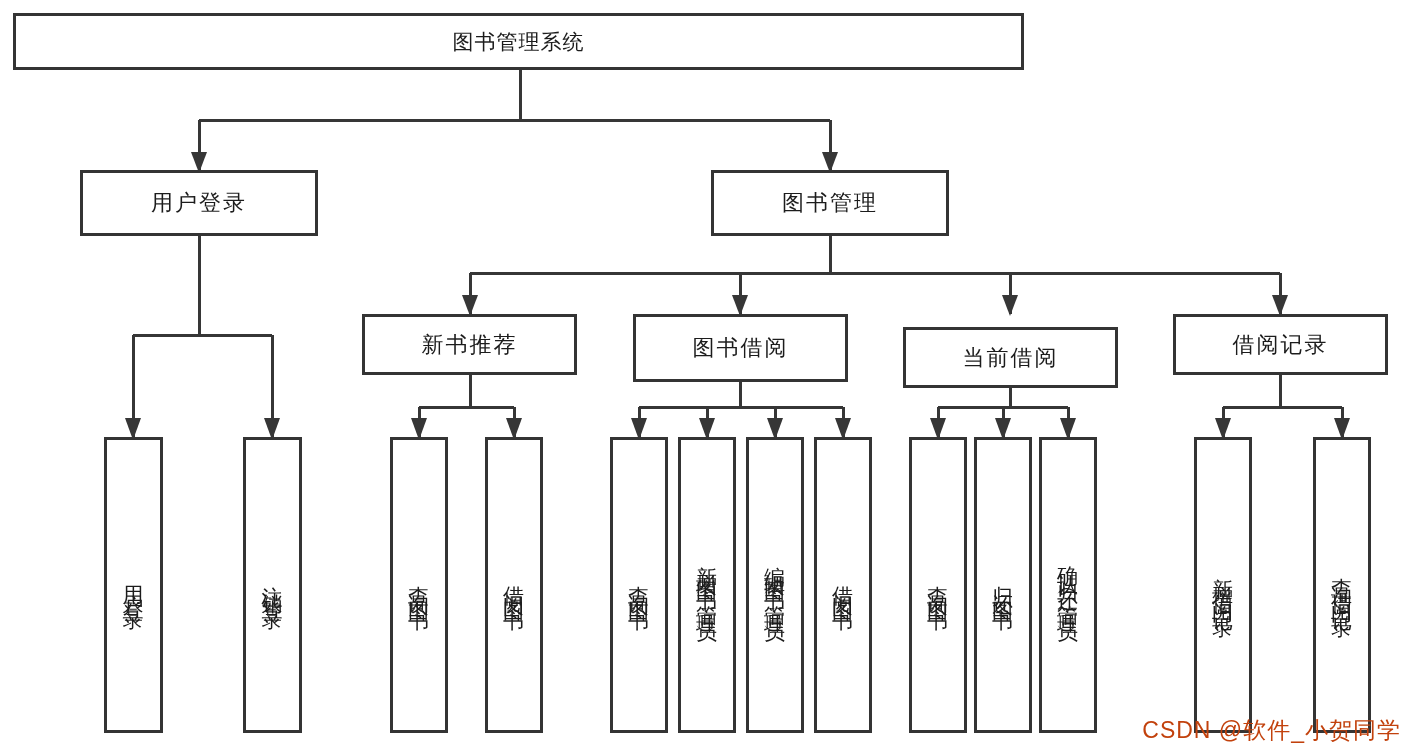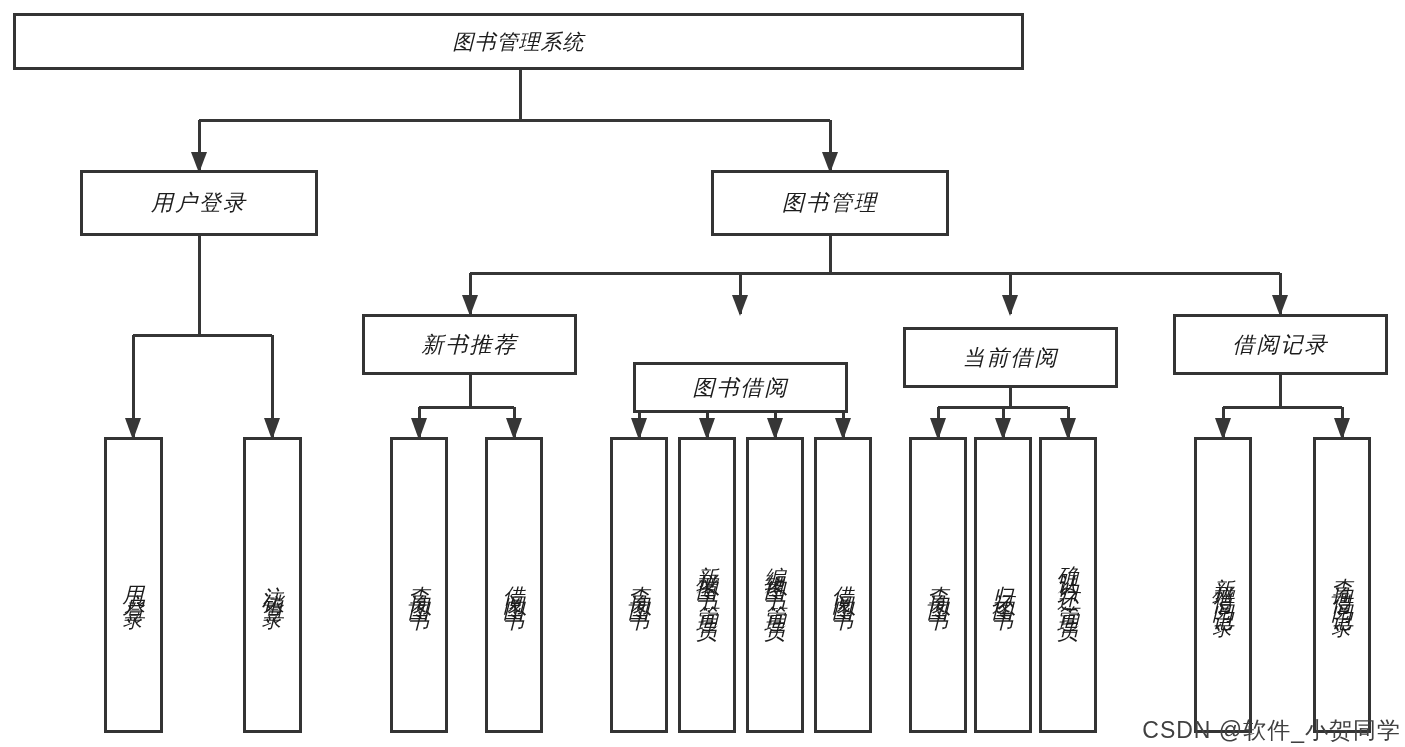--- a/index.html
+++ b/index.html
@@ -23,42 +23,41 @@
   .box {
     position: absolute;
     box-sizing: border-box;
     background: #ffffff;
     border: 3px solid #343434;
     display: flex;
     align-items: center;
     justify-content: center;
     color: #1c1c1c;
     z-index: 2;
-    font-style: italic;
   }
   .box .hlabel {
     font-size: 22px;
     letter-spacing: 2px;
     white-space: nowrap;
   }
   .box.root .hlabel { font-size: 21px; letter-spacing: 1px; }
   .box.leaf .vlabel {
     writing-mode: vertical-rl;
     text-orientation: mixed;
     font-size: 21px;
     letter-spacing: 8px;
     line-height: 1;
     white-space: nowrap;
   }
   .watermark {
     position: absolute;
     right: 4px;
     top: 715px;
     font-size: 23px;
-    color: #404040;
+    color: #c2410c;
     letter-spacing: 1px;
     z-index: 3;
     white-space: nowrap;
   }
 </style>
 </head>
 <body>
 
 <div class="canvas">
 
@@ -135,21 +134,21 @@
   <div class="box" style="left:80px; top:170px; width:238px; height:66px;">
     <span class="hlabel">用户登录</span>
   </div>
   <div class="box" style="left:711px; top:170px; width:238px; height:66px;">
     <span class="hlabel">图书管理</span>
   </div>
 
   <div class="box" style="left:362px; top:314px; width:215px; height:61px;">
     <span class="hlabel">新书推荐</span>
   </div>
-  <div class="box" style="left:633px; top:314px; width:215px; height:51px;margin-top:48px;">
+  <div class="box" style="left:633px; top:314px; width:215px; height:68px;">
     <span class="hlabel">图书借阅</span>
   </div>
   <div class="box" style="left:903px; top:327px; width:215px; height:61px;">
     <span class="hlabel">当前借阅</span>
   </div>
   <div class="box" style="left:1173px; top:314px; width:215px; height:61px;">
     <span class="hlabel">借阅记录</span>
   </div>
 
   <div class="box leaf" style="left:104px; top:437px; width:59px; height:296px;">

